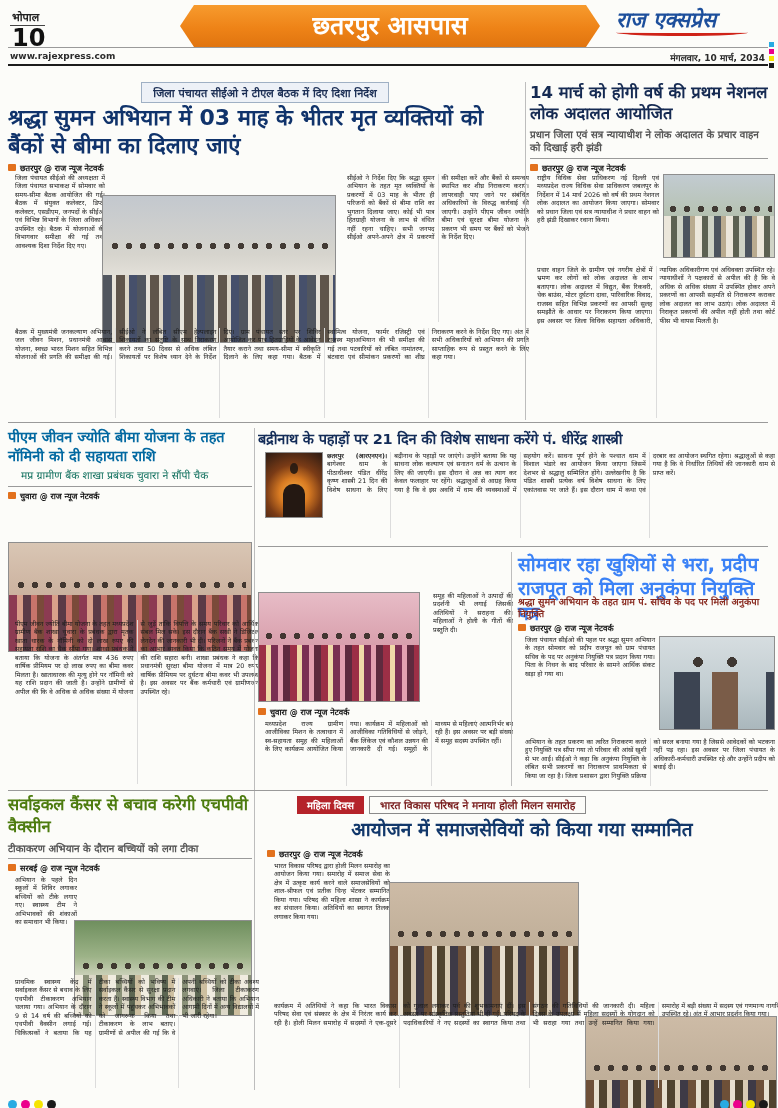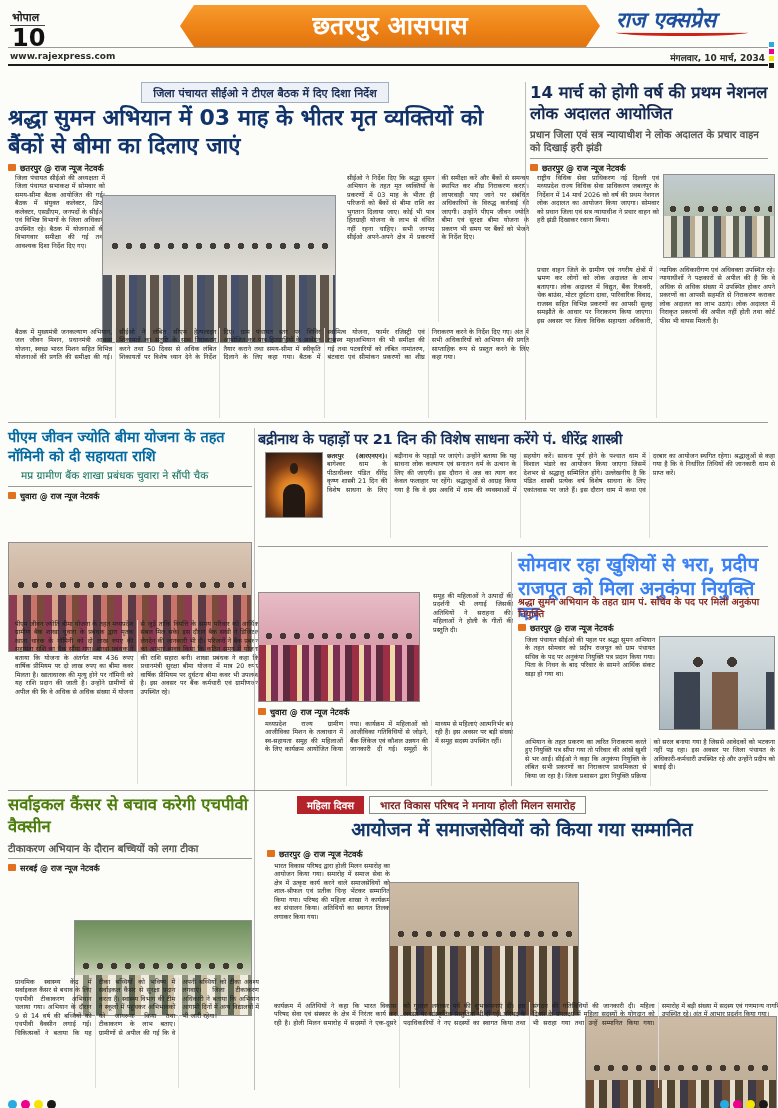--- a/index.html
+++ b/index.html
@@ -194,20 +194,21 @@
   <div class="abs rule-h" style="left:8px;top:790px;width:760px;"></div>
 
   <div class="abs" style="left:8px;top:794px;width:244px;height:294px;">
     <h2 class="hl hl-a7">सर्वाइकल कैंसर से बचाव करेगी एचपीवी वैक्सीन</h2>
     <div class="sub-grey abs" style="left:0;top:48px;width:244px;">टीकाकरण अभियान के दौरान बच्चियों को लगा टीका</div>
     <div class="abs rule-h" style="left:0;top:64px;width:244px;"></div>
     <div class="byline abs" style="left:0;top:68px;">
       <span class="byicon"></span>
       <span>सरबई @ राज न्यूज नेटवर्क</span>
     </div>
+    <div class="bodytext abs" style="left:0;top:82px;width:62px;height:96px;">अभियान के पहले दिन स्कूलों में शिविर लगाकर बच्चियों को टीके लगाए गए। स्वास्थ्य टीम ने अभिभावकों की शंकाओं का समाधान भी किया।</div>
     <div class="photo ph-camp abs" style="left:66px;top:82px;width:178px;height:96px;"></div>
     <div class="bodytext cols3 abs" style="left:0;top:184px;width:244px;height:110px;">प्राथमिक स्वास्थ्य केंद्र में सर्वाइकल कैंसर से बचाव के लिए एचपीवी टीकाकरण अभियान चलाया गया। अभियान के दौरान 9 से 14 वर्ष की बच्चियों को एचपीवी वैक्सीन लगाई गई। चिकित्सकों ने बताया कि यह टीका बच्चियों को भविष्य में सर्वाइकल कैंसर से सुरक्षा प्रदान करता है। स्वास्थ्य विभाग की टीम ने स्कूलों में पहुंचकर अभिभावकों को जागरूक किया तथा टीकाकरण के लाभ बताए। ग्रामीणों से अपील की गई कि वे अपनी बच्चियों को टीका अवश्य लगवाएं। जिला टीकाकरण अधिकारी ने बताया कि अभियान आगामी दिनों में अन्य विद्यालयों में भी जारी रहेगा।</div>
   </div>
 
   <div class="abs" style="left:267px;top:794px;width:510px;height:294px;">
     <div style="padding-left:30px;">
       <span class="badge">महिला दिवस</span>
       <span class="kicker2">भारत विकास परिषद ने मनाया होली मिलन समारोह</span>
     </div>
     <h2 class="hl hl-a8 abs" style="left:0;top:22px;width:510px;">आयोजन में समाजसेवियों को किया गया सम्मानित</h2>

